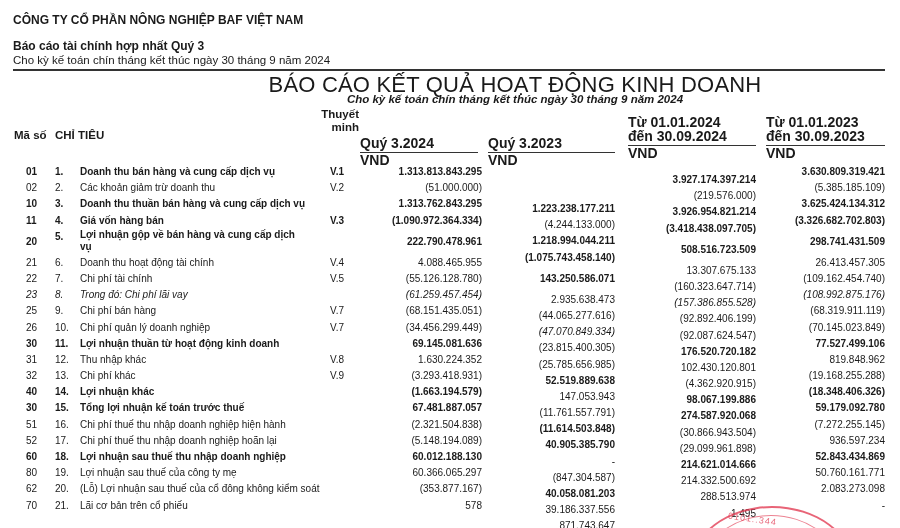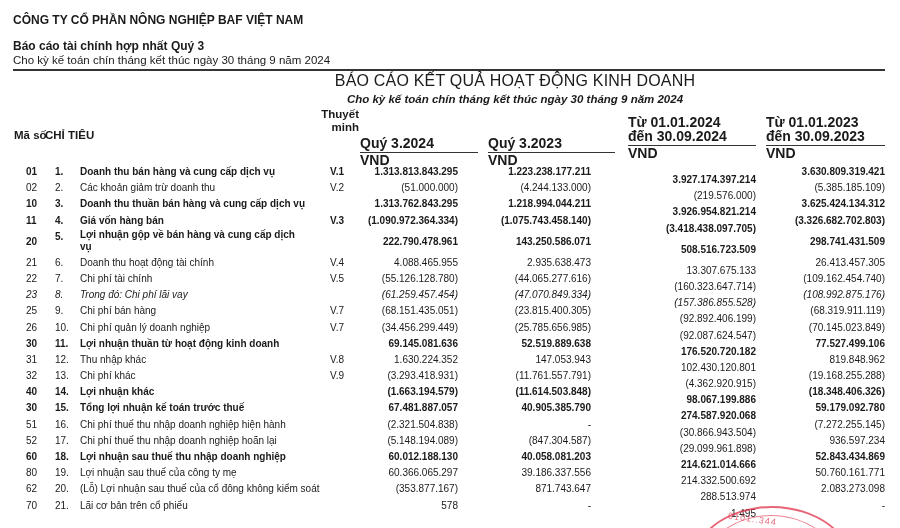--- a/index.html
+++ b/index.html
@@ -1,47 +1,47 @@
 <!DOCTYPE html>
 <html><head>
 <meta charset="utf-8">
 <style>
   html, body { margin:0; padding:0; background:#ffffff; }
   body { width:900px; height:528px; overflow:hidden; position:relative; font-family:"Liberation Sans", sans-serif; color:#1a1a1a; }
   .company { position:absolute; left:13px; top:13px; font-size:12px; font-weight:bold; }
   .report-type { position:absolute; left:13px; top:39px; font-size:12px; font-weight:bold; }
   .period-line { position:absolute; left:13px; top:54px; font-size:11.5px; }
   .rule { position:absolute; left:13px; top:69px; width:872px; height:2px; background:#333; }
-  .title { position:absolute; left:0; width:900px; top:72px; text-align:center; font-size:16px; padding-left:130px; box-sizing:border-box; letter-spacing:0.2px; }
+  .title { position:absolute; left:0; width:900px; top:72px; text-align:center; font-size:22px; padding-left:130px; box-sizing:border-box; letter-spacing:0.2px; }
   .subtitle { position:absolute; left:0; width:900px; top:93px; text-align:center; font-size:11.5px; font-weight:bold; font-style:italic; padding-left:130px; box-sizing:border-box; }
 
   .hdr { position:absolute; font-size:11.5px; font-weight:bold; }
   .hdr-code { left:14px; top:129px; }
-  .hdr-label { left:45px; top:129px; }
+  .hdr-label { left:55px; top:129px; }
   .hdr-note { left:309px; top:108px; width:50px; text-align:right; line-height:13px; }
   .hdr-col { position:absolute; font-size:14px; font-weight:bold; text-align:left; line-height:14px; }
   .hdr-col .line { border-top:1.5px solid #333; margin-top:2px; }
   .c1 { left:360px; width:118px; }
   .c2 { left:488px; width:127px; }
   .c3 { left:628px; width:128px; }
   .c4 { left:766px; width:119px; }
 
   .rows { position:absolute; left:0; top:164px; width:900px; }
   .row { position:relative; height:16.2px; font-size:10px; }
   .row.tall { height:26px; }
   .row > span { position:absolute; top:2px; white-space:nowrap; }
   .row.tall > span.num, .row.tall > span.code, .row.tall > span.note { top:7px; }
   .row .code { left:26px; }
   .row .idx { left:55px; width:26px; }
   .row .label { left:80px; }
   .row.tall .label { white-space:normal; width:215px; line-height:12px; top:0; }
   .row .note { left:330px; }
   .row .num { text-align:right; }
-  .row .n1 { left:340px; width:118px; }
-  .row .n2 { left:464px; width:127px; }
+  .row .n1 { left:364px; width:118px; }
+  .row .n2 { left:488px; width:127px;margin-top:37px; }
   .row .n3 { left:628px; width:128px;margin-top:8px; }
   .row .n4 { left:766px; width:119px; }
   .row.bold { font-weight:bold; }
   .row.italic { font-style:italic; }
 
   .stamp { position:absolute; left:690px; top:506px; width:160px; height:120px; border:2px solid #e0304a; border-radius:50%; opacity:0.75; }
   .stamp-inner { position:absolute; left:704px; top:515px; width:132px; height:100px; border:1.5px solid #e0304a; border-radius:50%; opacity:0.6; }
   .stamp-text { position:absolute; left:728px; top:514px; font-size:9px; color:#e0304a; opacity:0.7; transform:rotate(8deg); letter-spacing:1px; }
 </style>
 </head>

